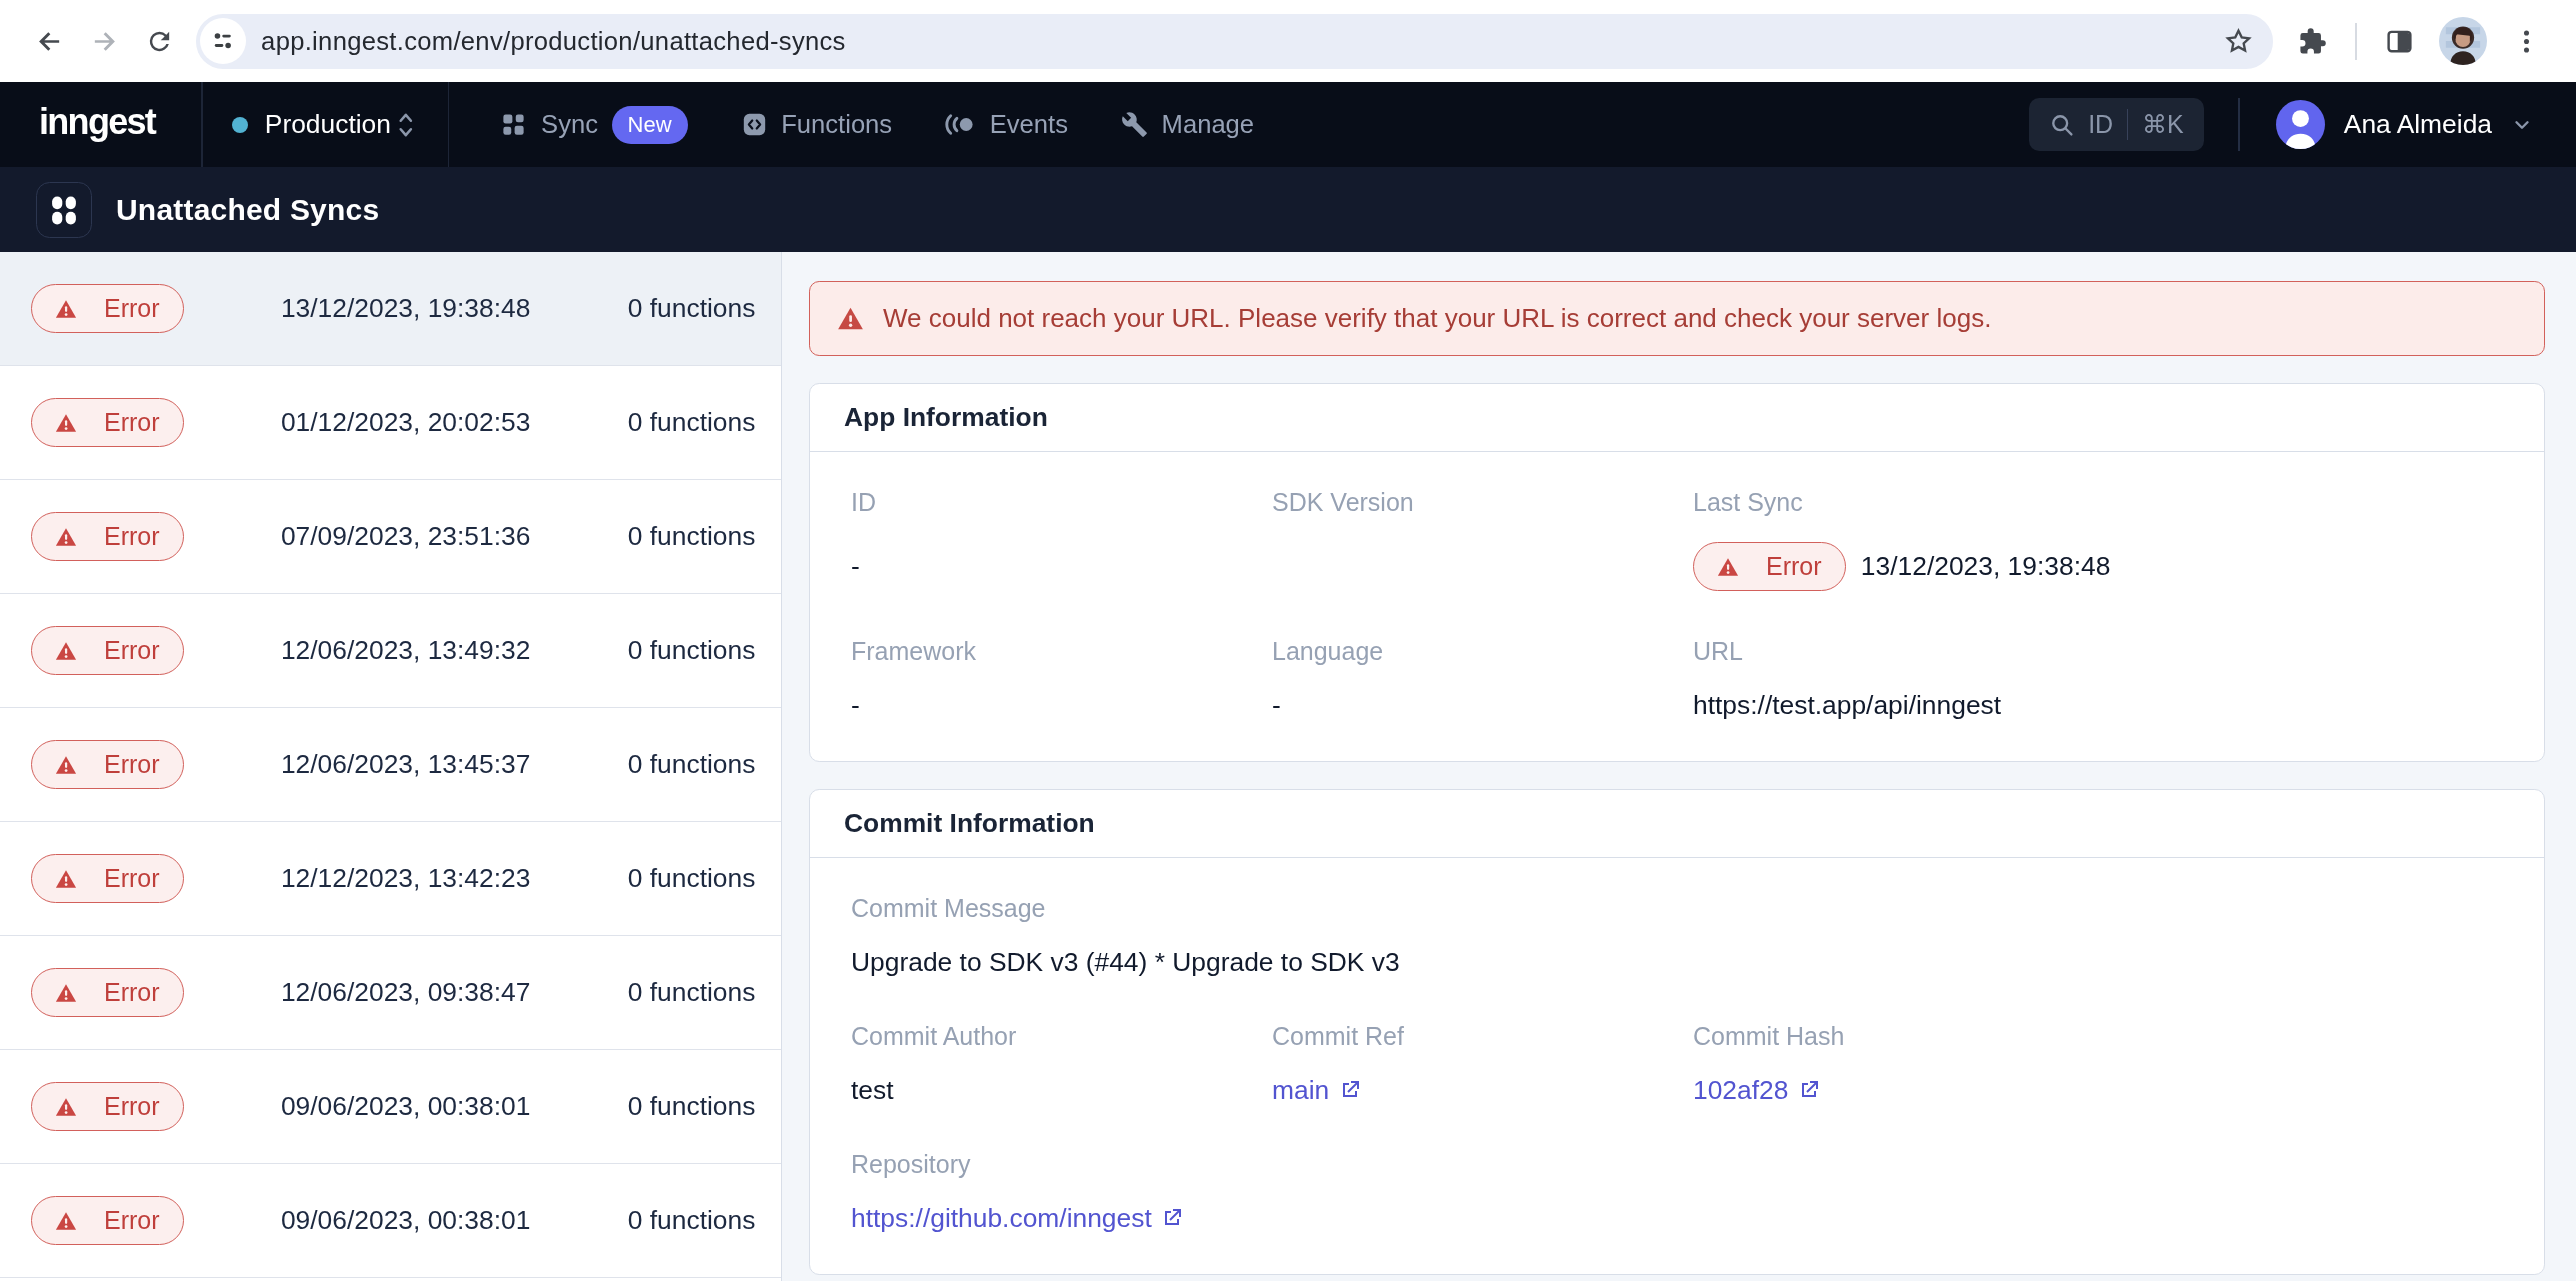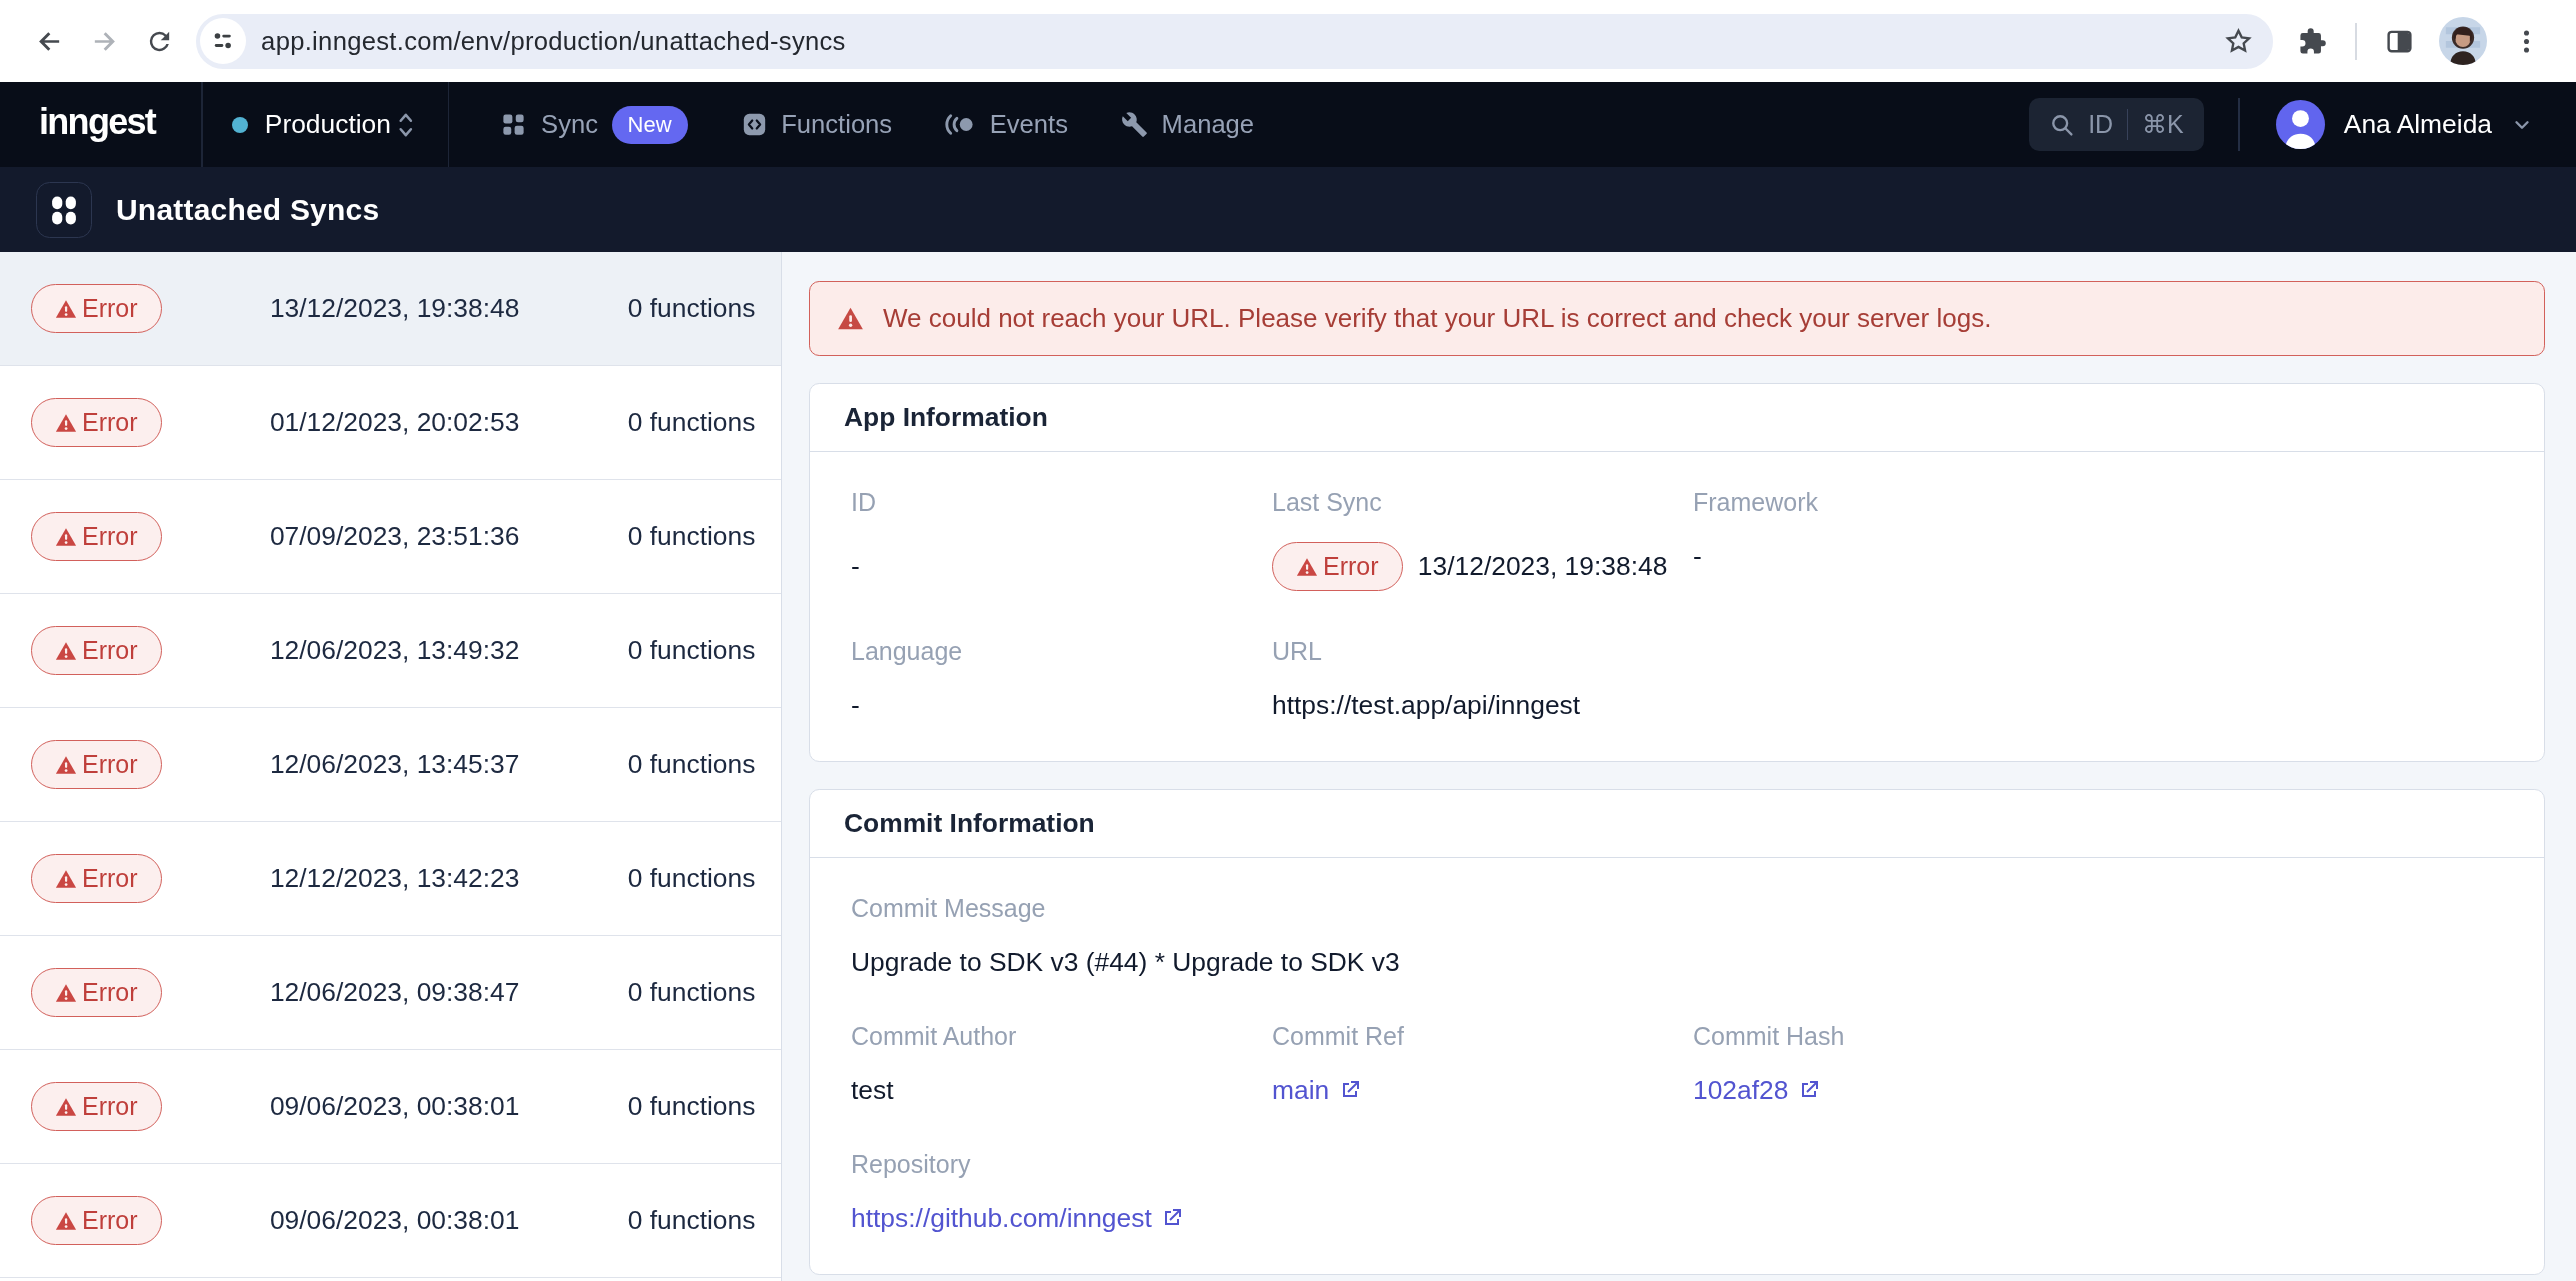--- a/index.html
+++ b/index.html
@@ -56,21 +56,21 @@
   .ph-title { color:#ffffff; font-size:30px; font-weight:700; letter-spacing:0.2px; }
 
   
   .content { display:flex; height:1029px; }
   .sidebar { width:782px; background:#ffffff; border-right:1.7px solid #d8dee8;
     flex:0 0 auto; }
   .srow { height:114px; display:flex; align-items:center;
     padding:0 25.6px 0 31px; border-bottom:1.7px solid #dfe3eb; background:#ffffff;
     cursor:pointer; }
   .srow.selected { background:#edf1f6; }
-  .err-badge { display:inline-flex; align-items:center; gap:5px;
+  .err-badge { display:inline-flex; align-items:center; gap:27px;
     background:#fcefee; border:1.7px solid #d2605b; border-radius:29px;
     padding:9.4px 23px; color:#bf3f3b; font-size:25px; font-weight:500;
     flex:0 0 auto; }
   .srow-time { flex:1; text-align:center; font-size:26.4px; color:#1d2940;
     font-weight:500; }
   .srow-fn { font-size:26.4px; color:#1d2940; }
 
   .main { flex:1; padding:29px 31px 0 27px; overflow:hidden; }
   .banner { background:#fcecea; border:1.7px solid #d2605a; border-radius:10.2px;
     min-height:75px; display:flex; align-items:center; gap:19px; padding:0 27px;
@@ -392,20 +392,24 @@
 
     <section class="card">
       <div class="card-h">App Information</div>
       <div class="card-b">
         <div class="fgrid">
           <div class="field">
             <div class="flabel">ID</div>
             <div class="fvalue">-</div>
           </div>
           <div class="field">
+            <div class="flabel">SDK Version</div>
+            <div class="fvalue"></div>
+          </div>
+          <div class="field">
             <div class="flabel">Last Sync</div>
             <div class="fvalue">
               <span class="err-badge">
                 <svg width="22" height="22" viewBox="0 0 24 24">
                     <path d="M12 2.5L23 21.5H1z" fill="#ca4743"></path>
                     <rect x="10.9" y="9" width="2.4" height="6.2" rx="1.2" fill="#fcefee"></rect>
                     <circle cx="12.1" cy="18" r="1.5" fill="#fcefee"></circle>
                   </svg>
                 <span>Error</span>
               </span>

